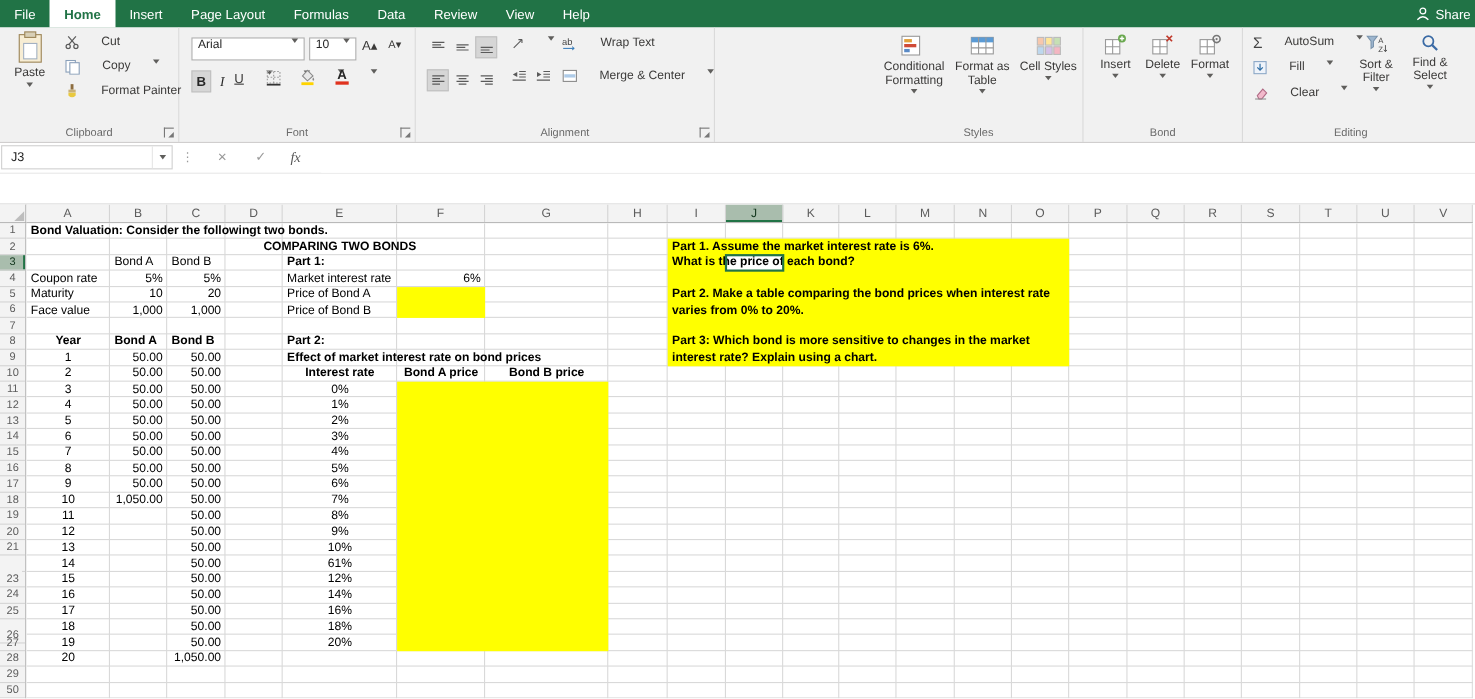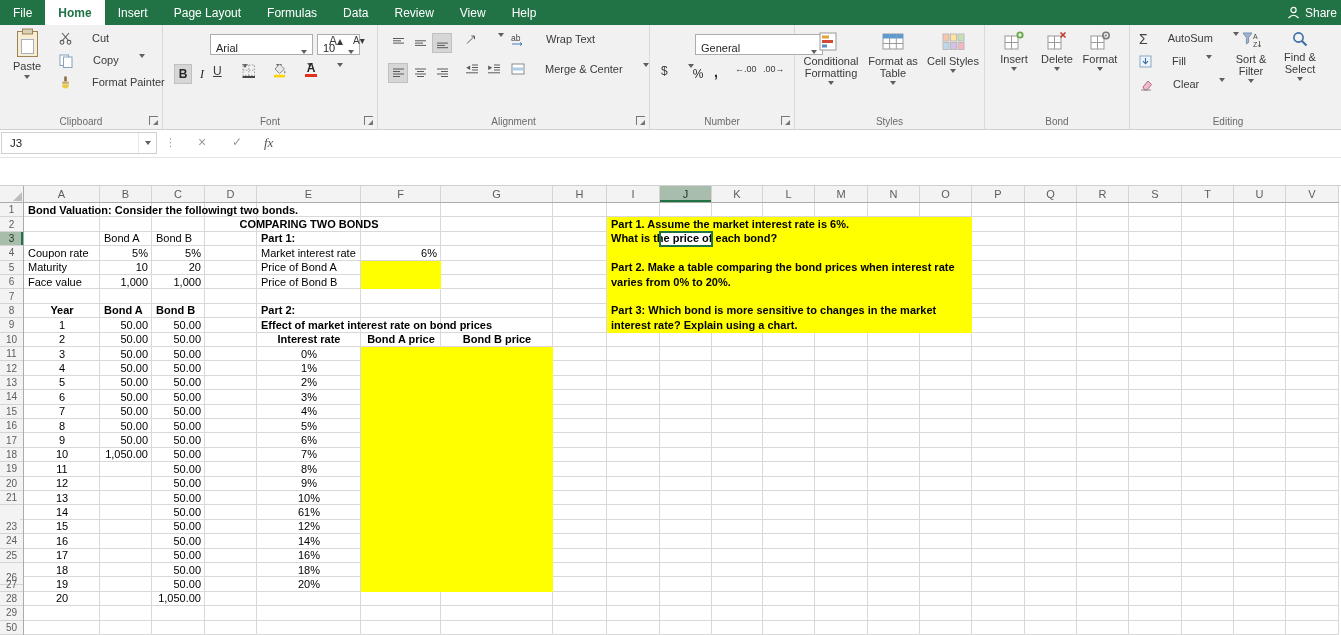--- a/index.html
+++ b/index.html
@@ -25,21 +25,21 @@
   .launcher::after { content:""; position:absolute; right:0; bottom:0; width:0; height:0;
     border-left:5px solid transparent; border-bottom:5px solid #777; }
   .sb { position:absolute; display:flex; gap:20px; height:20px;
     font-size:11px; padding:0 3px; white-space:nowrap; }
   .bb { position:absolute; display:flex; flex-direction:column; align-items:center;
     text-align:center; font-size:11px; }
   .bb .bl { line-height:12px; margin-top:2px; white-space:normal; }
   .dd { width:0; height:0; border-left:3px solid transparent; border-right:3px solid transparent;
     border-top:4px solid #5f5e5c; display:inline-block; flex:0 0 auto; }
   .combo { position:absolute; height:21px; background:#fff; border:1px solid #adadad;
-    display:flex; align-items:flex-end; padding:0 5px; font-size:11px; color:#262626;margin-left:36px; }
+    display:flex; align-items:flex-start; padding:0 5px; font-size:11px; color:#262626; }
   .combo .dd { margin-left:auto; }
   .tgl { position:absolute; height:20px; min-width:16px; display:flex; align-items:center;
     justify-content:center; font-size:12px; color:#262626; }
   .tgl.active { background:#d6d6d6; border:1px solid #c0c0c0; }
   .fc { display:flex; flex-direction:column; align-items:center; }
   .fc-a { font-size:12px; font-weight:bold; line-height:11px; color:#262626; }
   .fc-bar { width:12px; height:3px; background:#e0321e; }
   .sigma { font-size:14px; line-height:14px; color:#444; }
 
   
@@ -287,44 +287,20 @@
           <rect x="1" y="1" width="12" height="10" fill="#fff" stroke="#8a8a8a"></rect>
           <rect x="2" y="4.5" width="10" height="3" fill="#aecbe8"></rect>
         </svg>
         <span>Merge &amp; Center</span>
         <span class="dd"></span>
       </div>
       <div class="glabel">Alignment</div>
       <div class="launcher"></div>
     </div>
 
-    <div class="group" style="left:650px;width:145px">
-      <div class="combo" style="left:9px;top:9px;width:128px">
-        <span>General</span>
-        <span class="dd"></span>
-      </div>
-      <div class="sb" style="left:8px;top:39px;font-size:12px">
-        <span>$</span>
-        <span class="dd"></span>
-      </div>
-      <div class="tgl" style="left:40px;top:39px;width:16px">
-        <span>%</span>
-      </div>
-      <div class="tgl" style="left:58px;top:37px;width:12px;font-size:14px;font-weight:bold">
-        <span>,</span>
-      </div>
-      <div class="sb" style="left:82px;top:39px;font-size:9px">
-        <span>←.00</span>
-      </div>
-      <div class="sb" style="left:110px;top:39px;font-size:9px">
-        <span>.00→</span>
-      </div>
-      <div class="glabel">Number</div>
-      <div class="launcher"></div>
-    </div>
 
     <div class="group" style="left:795px;width:190px">
       <div class="bb" style="left:5px;top:6px;width:62px">
         <svg width="24" height="22" viewBox="0 0 24 22">
           <rect x="1" y="2" width="16" height="17" fill="#fff" stroke="#999"></rect>
           <rect x="3" y="4.5" width="7" height="3" fill="#e2a13c"></rect>
           <rect x="3" y="9" width="11" height="3" fill="#cf4a37"></rect>
           <rect x="3" y="13.5" width="5" height="3" fill="#5a8ac6"></rect>
         </svg>
         <span class="bl">Conditional Formatting</span>

